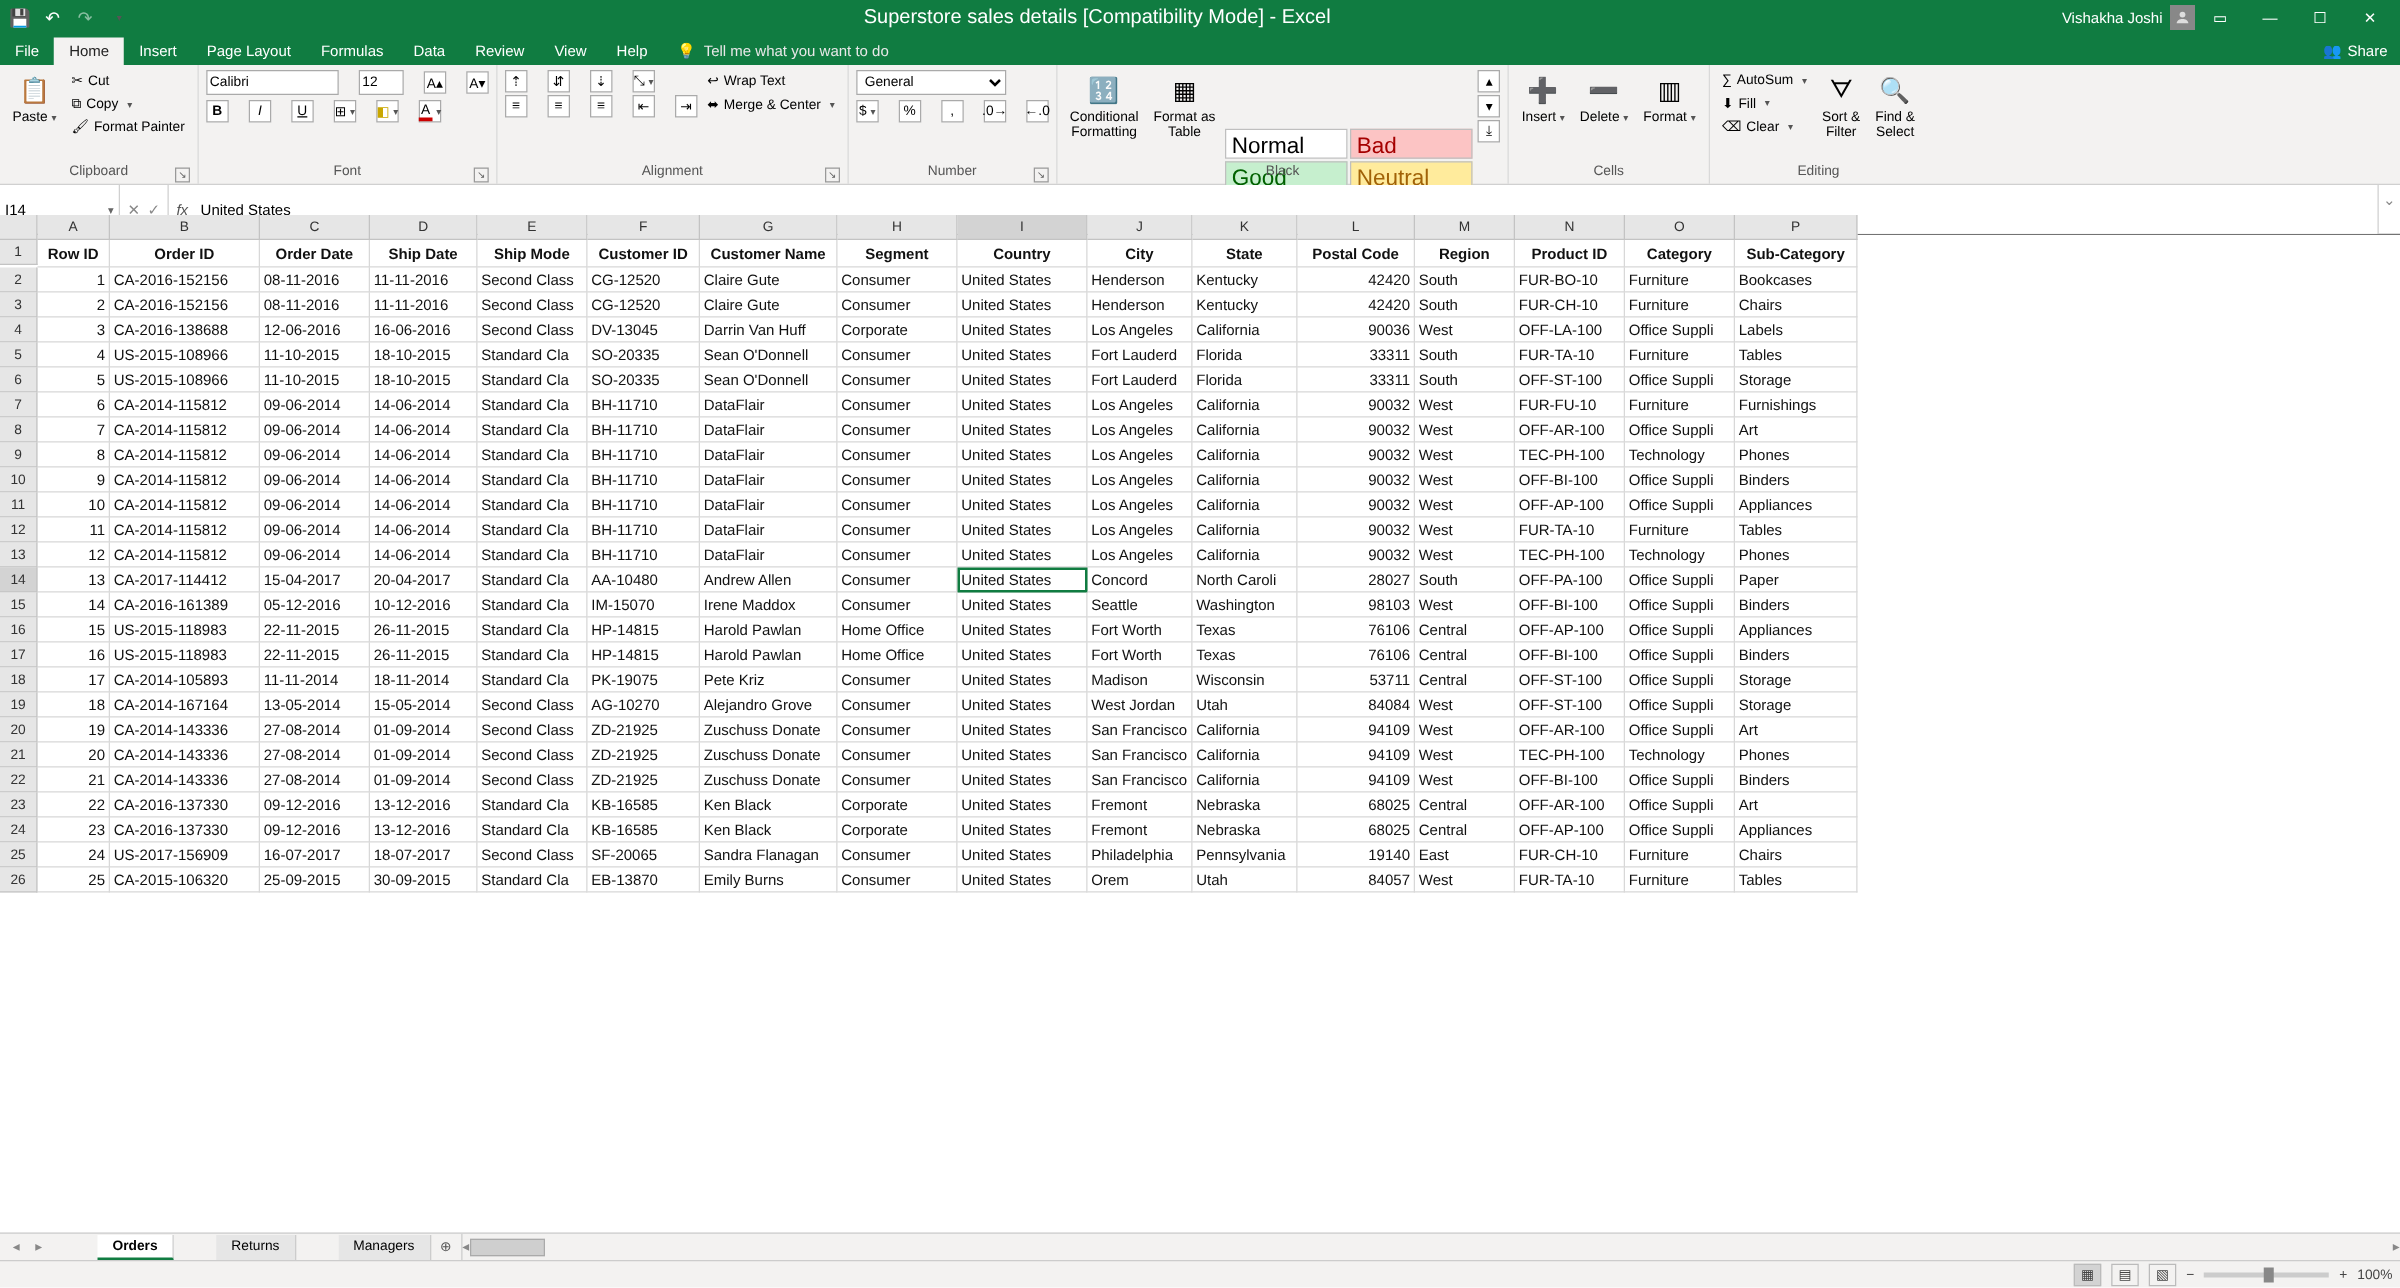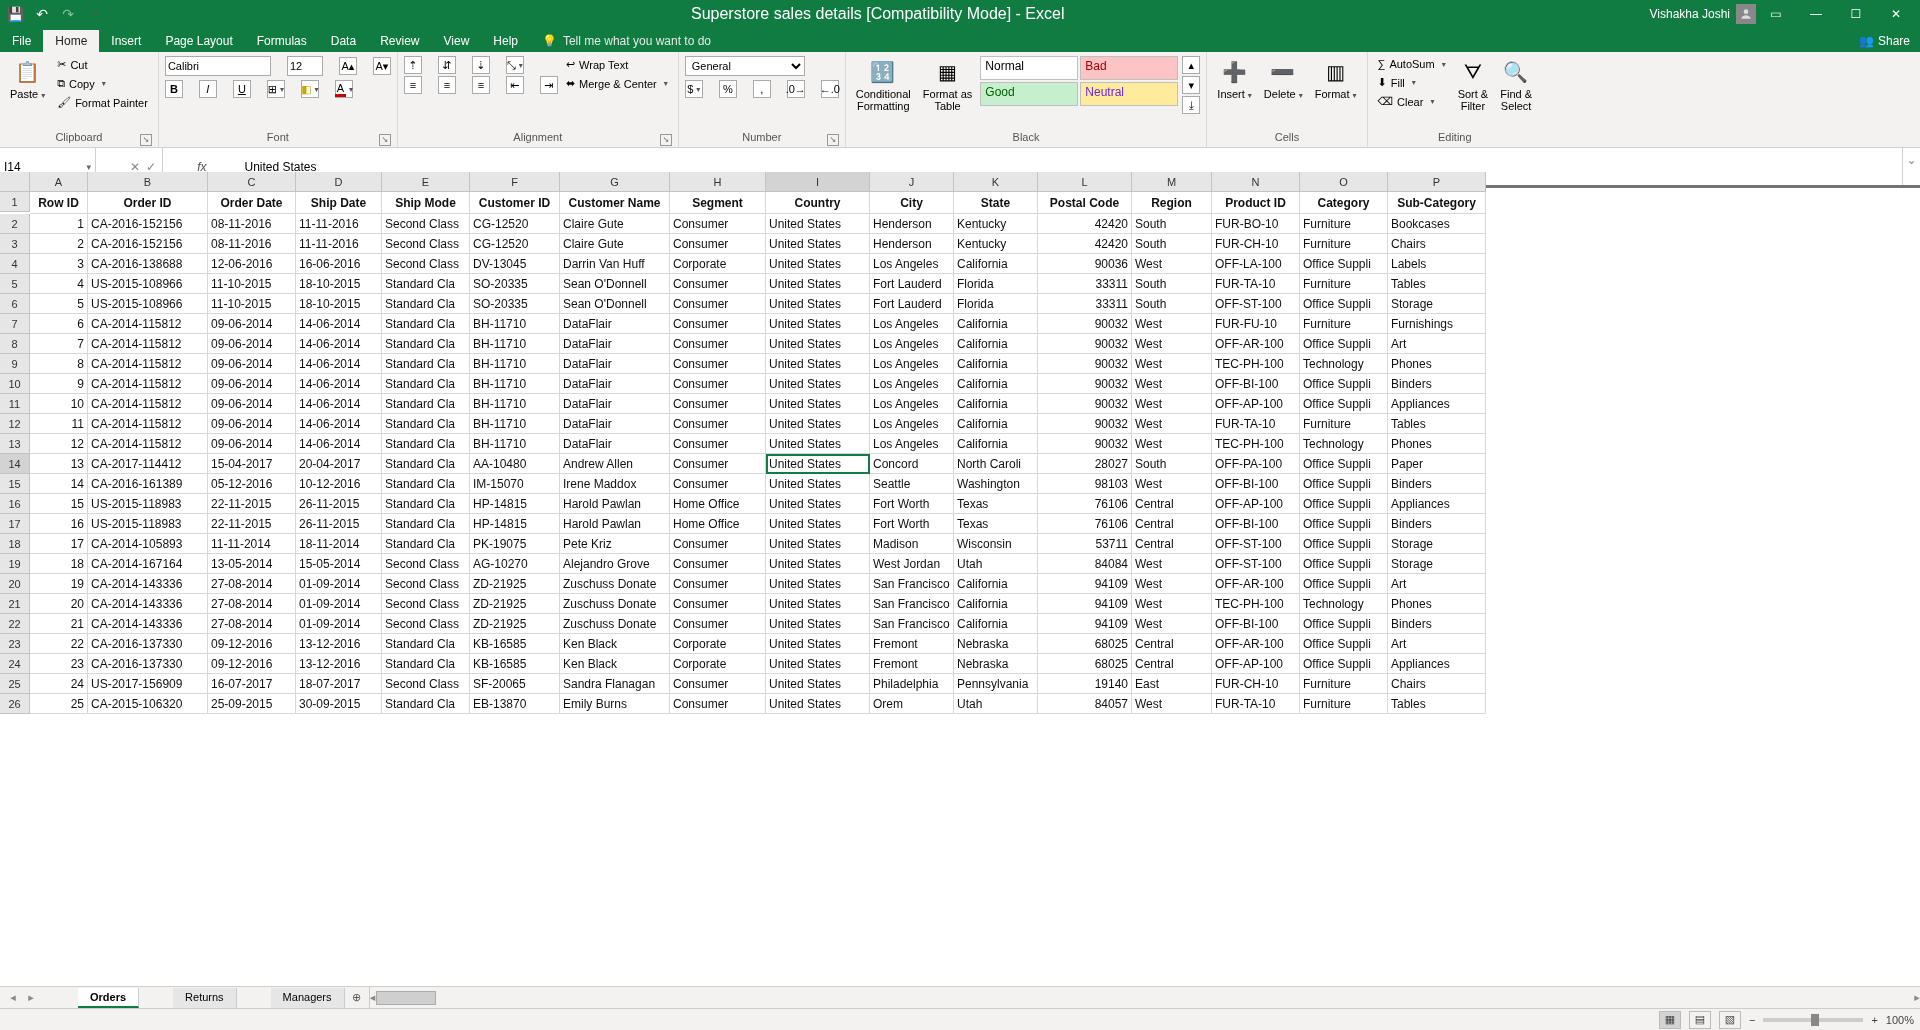--- a/index.html
+++ b/index.html
@@ -30,29 +30,29 @@
 .group-label { height: 16px; text-align: center; color: #555; font-size: 11px; position: relative; }
 .group-label .launcher { position: absolute; right: 0; bottom: 1px; width: 12px; height: 12px; border: 1px solid #999; font-size: 8px; line-height: 10px; color: #666; cursor: pointer; }
 .vbtn { display: flex; flex-direction: column; align-items: center; gap: 2px; padding: 2px 4px; cursor: pointer; }
 .vbtn .ic { width: 28px; height: 28px; display: flex; align-items: center; justify-content: center; font-size: 20px; }
 .stack { display: flex; flex-direction: column; gap: 2px; }
 .hrow { display: flex; align-items: center; gap: 16px; }
 .lbtn { padding: 2px 4px; cursor: pointer; display: flex; align-items: center; gap: 4px; font-size: 11px; }
 .sq { width: 18px; height: 18px; border: 1px solid #aaa; display: inline-flex; align-items: center; justify-content: center; font-size: 11px; cursor: pointer; background:#fff;}
 .dd::after { content: "▾"; font-size: 8px; margin-left: 3px; color: #555; }
 select.fake, input.fake { border: 1px solid #aaa; background: #fff; font-size: 11px; height: 20px; padding: 0 2px; }
-.style-cell { width: 98px; height: 24px; border: 1px solid #bfbfbf; padding: 2px 4px; font-size: 12px; cursor: pointer; }
+.style-cell { width: 98px; height: 24px; border: 1px solid #bfbfbf; padding: 2px 4px; font-size: 18px; cursor: pointer; margin-top: 47px; }
 .style-normal { background: #fff; }
 .style-bad { background: #fcc4c4; color: #a50000; }
 .style-good { background: #c6efce; color: #006100; }
-.style-neutral { background: #ffeb9c; color: #6d28d9; }
+.style-neutral { background: #ffeb9c; color: #a16207; }
 .style-gal { display:grid; grid-template-columns: repeat(2, 98px); grid-auto-rows:24px; gap:2px;}
 
 
-.name-fx { height: 40px; border-bottom: 3px solid #737373; display: flex; align-items: center; background: #fff; gap: 28px; }
+.name-fx { height: 40px; border-bottom: 1px solid #737373; display: flex; align-items: center; background: #fff; }
 .name-box { width: 96px; border-right: 1px solid #d0d0d0; padding: 0 4px; display:flex; align-items:center; justify-content:space-between; height:100%; }
 .fx-btns { display: flex; align-items: center; gap: 6px; padding: 0 6px; color: #888; border-right: 1px solid #d0d0d0; height:100%; }
 .fx-btns span { cursor: pointer; }
 .fx-label { padding: 0 6px; font-style: italic; color: #555; }
 .fx-input { flex: 1; border: none; padding: 0 4px; height: 100%; font-size: 12px; outline: none; }
 .fx-expand { width:18px; text-align:center; color:#888; cursor:pointer; border-left:1px solid #d0d0d0; height:100%; line-height:24px;}
 
 
 .grid-wrap { position: absolute; top: 172px; bottom: 22px; left: 0; right: 0; overflow: hidden; }
 .grid { display: grid; font-size: 12px; color: #111; }

